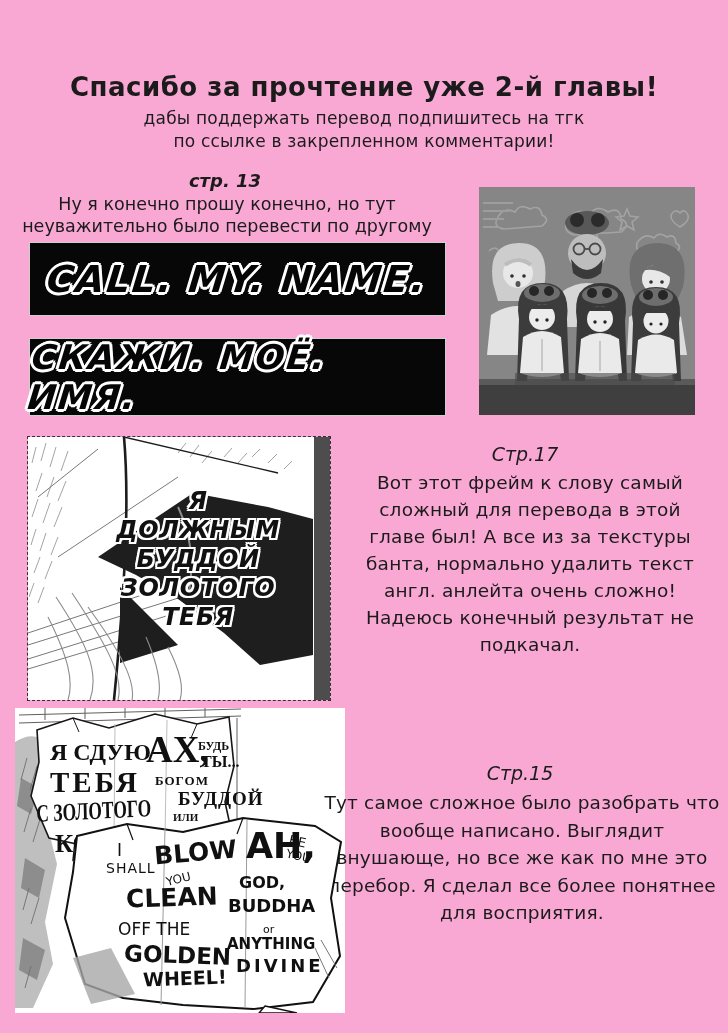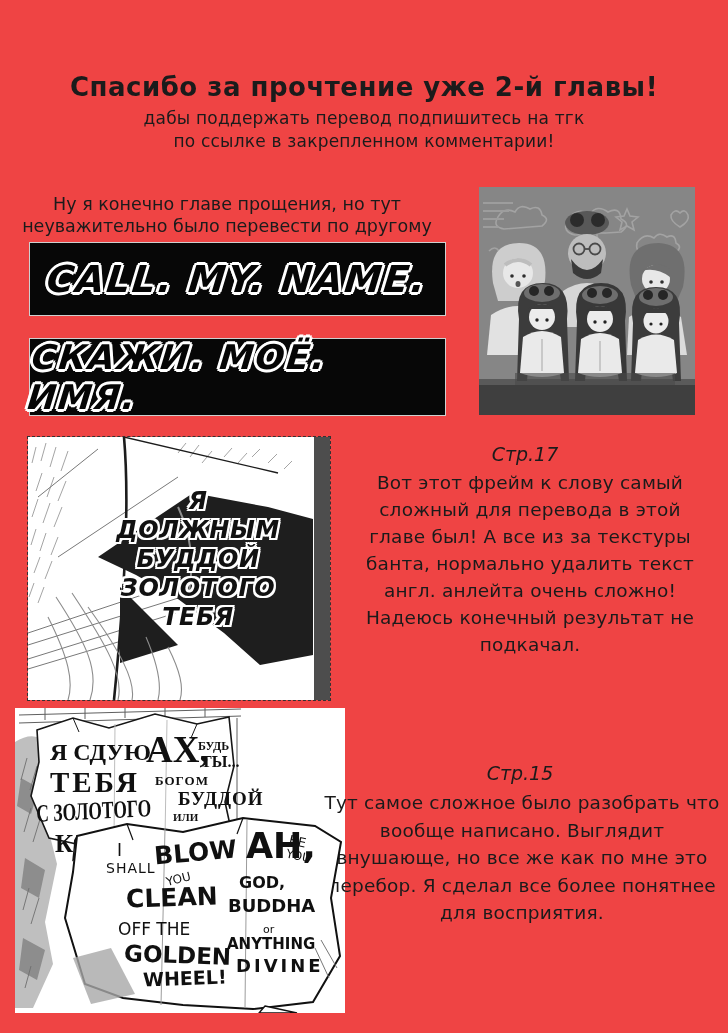--- a/index.html
+++ b/index.html
@@ -1,18 +1,18 @@
 <!DOCTYPE html>
 <html><head>
 <meta charset="utf-8">
 <style>
   html,body{margin:0;padding:0;background:#ffffff;}
   #page{
     position:relative;width:728px;height:1033px;margin:0 auto;
-    background:#ef4444;overflow:hidden;
+    background:#f9a8d4;overflow:hidden;
     font-family:"DejaVu Sans","Liberation Sans",sans-serif;color:#1b1b1b;
   }
   .abs{position:absolute;}
   .ctr{text-align:center;}
 
   
   .title{left:0;top:72;width:728px;font-size:26px;font-weight:bold;letter-spacing:.5px;top:72px;}
   .sub{left:0;width:728px;font-size:17px;letter-spacing:.2px;}
   .sub1{top:108px;}
   .sub2{top:131px;}
@@ -94,21 +94,22 @@
 </style>
 </head>
 <body>
 
 <div id="page">
 
   <div class="abs ctr title">Спасибо за прочтение уже 2-й главы!</div>
   <div class="abs ctr sub sub1">дабы поддержать перевод подпишитесь на тгк</div>
   <div class="abs ctr sub sub2">по ссылке в закрепленном комментарии!</div>
 
-  <div class="abs ctr p13-note p13-n1">Ну я конечно главе прощения, но тут</div>
+  <div class="abs ctr p13-head">стр. 13</div>
+  <div class="abs ctr p13-note p13-n1">Ну я конечно прошу конечно, но тут</div>
   <div class="abs ctr p13-note p13-n2">неуважительно было перевести по другому</div>
 
   <div class="abs banner banner-en">
     <span>CALL. MY. NAME.</span>
   </div>
   <div class="abs banner banner-ru">
     <span>СКАЖИ. МОЁ. ИМЯ.</span>
   </div>
 
   <svg class="abs photo" viewBox="0 0 216 228">

